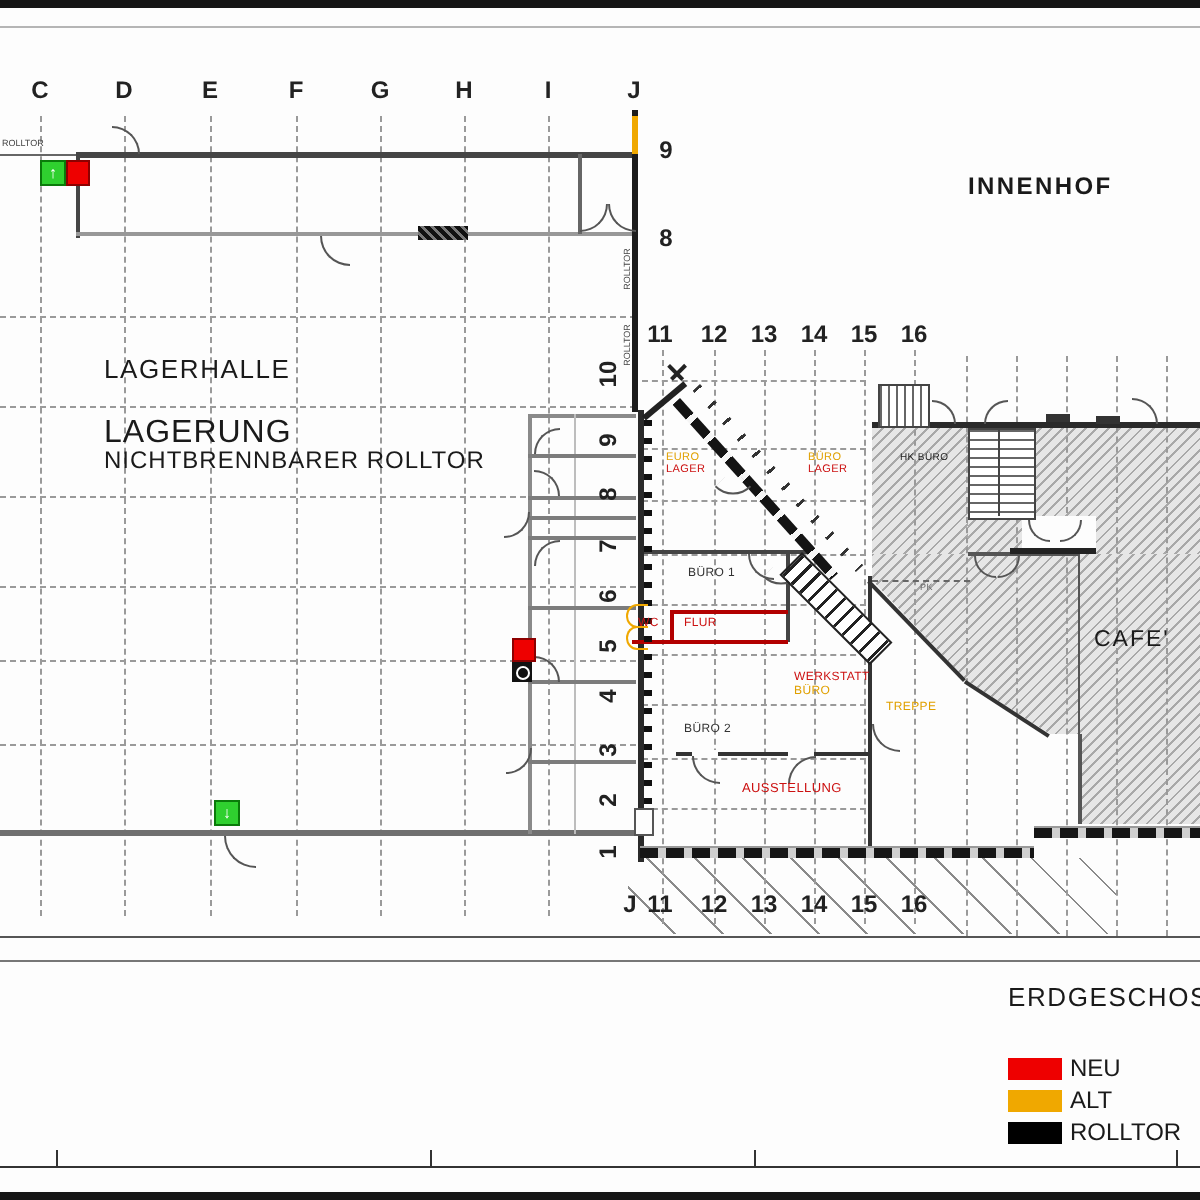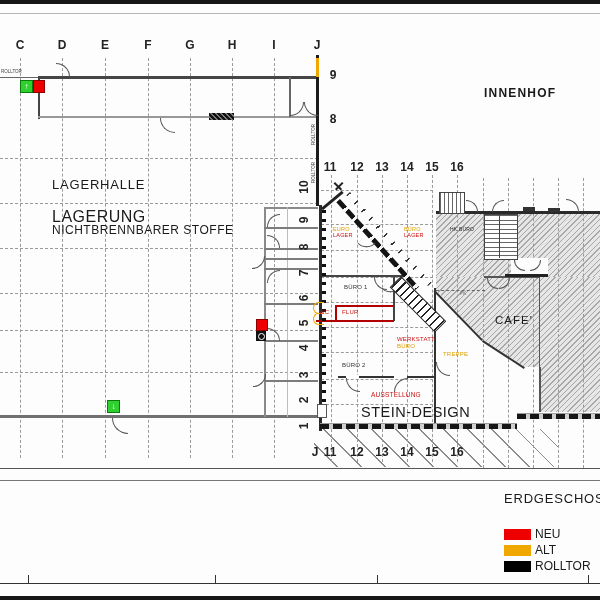--- a/index.html
+++ b/index.html
@@ -115,23 +115,22 @@
   <div class="lbl gridlbl" style="left:321px;top:445px;">11</div>
   <div class="lbl gridlbl" style="left:348px;top:445px;">12</div>
   <div class="lbl gridlbl" style="left:373px;top:445px;">13</div>
   <div class="lbl gridlbl" style="left:398px;top:445px;">14</div>
   <div class="lbl gridlbl" style="left:423px;top:445px;">15</div>
   <div class="lbl gridlbl" style="left:448px;top:445px;">16</div>
 
   <div class="lbl" style="left:484px;top:86px;font-size:12px;font-weight:bold;letter-spacing:1.2px;">INNENHOF</div>
   <div class="lbl" style="left:52px;top:177px;font-size:13px;letter-spacing:.8px;">LAGERHALLE</div>
   <div class="lbl" style="left:52px;top:208px;font-size:16px;letter-spacing:.5px;">LAGERUNG</div>
-  <div class="lbl" style="left:52px;top:223px;font-size:12px;letter-spacing:.5px;">NICHTBRENNBARER STOFFE</div>
-  <div class="lbl" style="left:495px;top:314px;font-size:11.5px;letter-spacing:1px;">CAFE'</div>
-  <div class="lbl" style="left:361px;top:404px;font-size:14.5px;letter-spacing:.5px;">STEIN-DESIGN</div>
+  <div class="lbl" style="left:52px;top:223px;font-size:12px;letter-spacing:.5px;">NICHTBRENNBARER ROLLTOR</div>
+  <div class="lbl" style="left:547px;top:314px;font-size:11.5px;letter-spacing:1px;">CAFE'</div>
 
   <div class="w" style="left:0;top:77px;width:38px;height:1px;background:#666;z-index:3;"></div>
   <div class="lbl tiny" style="left:1px;top:69px;">ROLLTOR</div>
   <div class="w" style="left:38px;top:76px;width:281px;height:3px;background:#454545;z-index:3;"></div>
   <div class="w" style="left:38px;top:76px;width:2px;height:43px;background:#454545;z-index:3;"></div>
   <div class="w" style="left:38px;top:116px;width:280px;height:2px;background:#989898;z-index:3;"></div>
   <div class="abs" style="left:209px;top:113px;width:25px;height:7px;z-index:4;background:repeating-linear-gradient(45deg,#111 0 2px,#777 2px 3.5px);"></div>
   <div class="w" style="left:289px;top:77px;width:2px;height:40px;background:#666;z-index:3;"></div>
   <div class="arc" style="left:56px;top:63px;transform:rotate(90deg);"></div>
   <div class="arc" style="left:290px;top:102px;transform:rotate(180deg);"></div>

